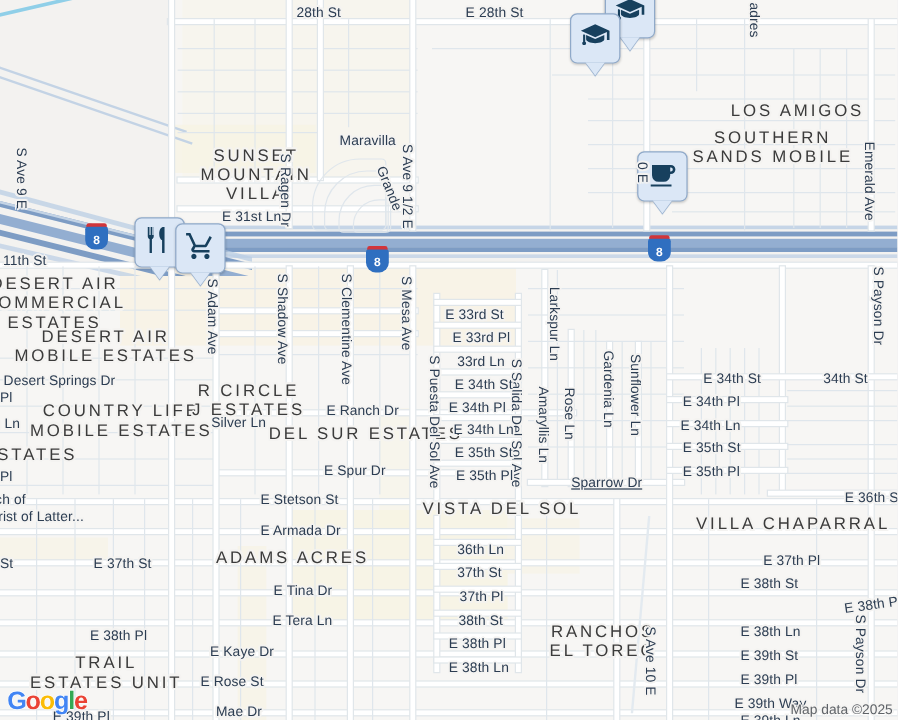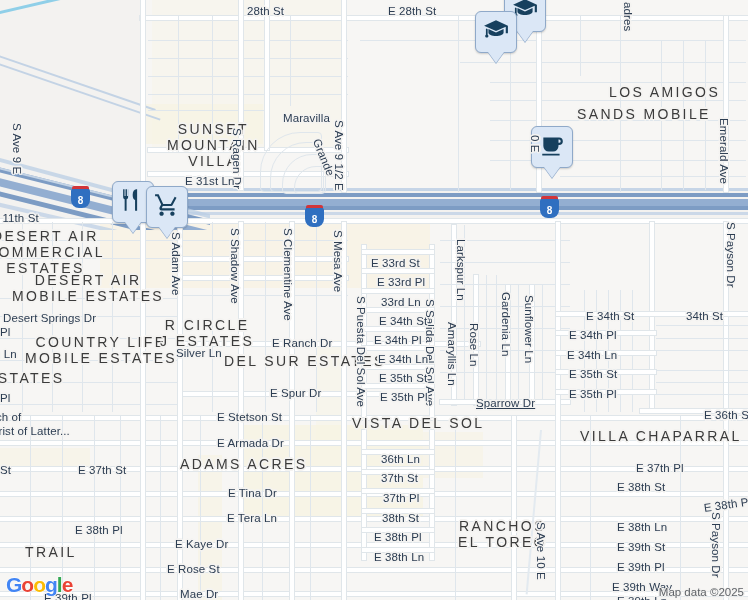--- a/index.html
+++ b/index.html
@@ -366,20 +366,21 @@
 
   <div class="nbhd" style="left:167px;top:121px;">
     <div>SUNSET</div>
     <div>MOUNTAIN</div>
     <div>VILLA</div>
   </div>
   <div class="nbhd" style="left:609px;top:84px;">
     <div>LOS AMIGOS</div>
   </div>
   <div class="nbhd" style="left:577px;top:106px;">
+    <div>SOUTHERN</div>
     <div>SANDS MOBILE</div>
   </div>
   <div class="nbhd" style="left:-14px;top:228px;">
     <div>DESERT AIR</div>
     <div>COMMERCIAL</div>
     <div>ESTATES</div>
   </div>
   <div class="nbhd" style="left:12px;top:272px;">
     <div>DESERT AIR</div>
     <div>MOBILE ESTATES</div>
@@ -406,20 +407,21 @@
   </div>
   <div class="nbhd" style="left:580px;top:428px;">
     <div>VILLA CHAPARRAL</div>
   </div>
   <div class="nbhd" style="left:458px;top:518px;">
     <div>RANCHOS</div>
     <div>EL TOREO</div>
   </div>
   <div class="nbhd" style="left:25px;top:544px;">
     <div>TRAIL</div>
+    <div>ESTATES UNIT</div>
   </div>
 
   <div id="street-label-layer">
       <div class="lbl" style="left: 247px; top: 5px;">28th St</div>
       <div class="lbl" style="left: 388px; top: 5px;">E 28th St</div>
       <div class="lbl" style="left: 283px; top: 112px;">Maravilla</div>
       <div class="lbl vert" style="left: 322px; top: 137px; transform: rotate(68deg);">Grande</div>
       <div class="lbl vert" style="left: 345px; top: 120px; transform: rotate(90deg);">S Ave 9 1/2 E</div>
       <div class="lbl vert" style="left: 23px; top: 123px; transform: rotate(90deg);">S Ave 9 E</div>
       <div class="lbl vert" style="left: 243px; top: 128px; transform: rotate(90deg);">S Ragen Dr</div>

